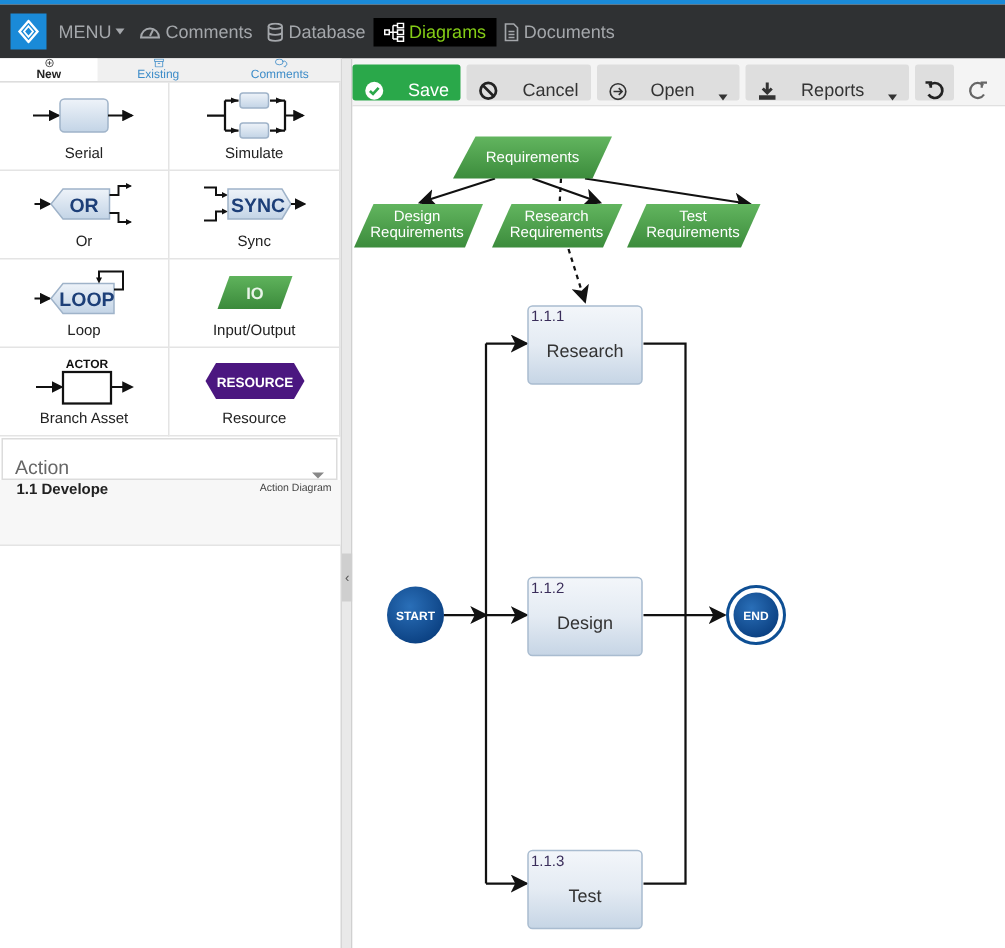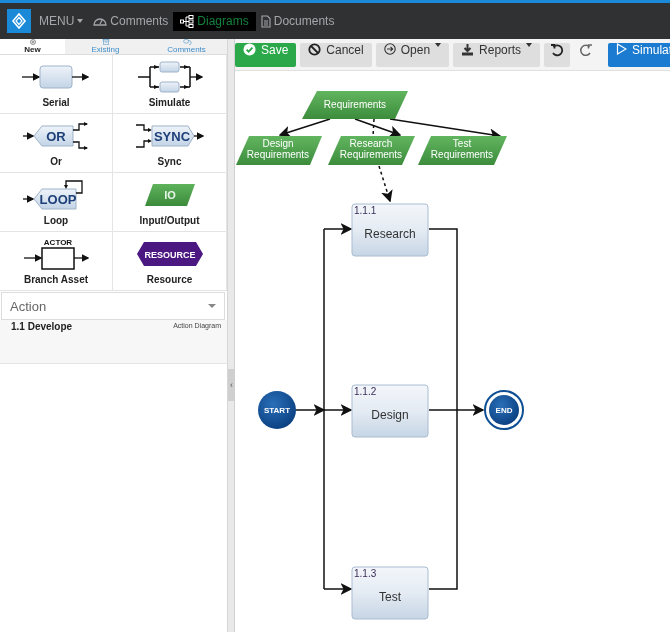--- a/index.html
+++ b/index.html
@@ -1,39 +1,39 @@
 <!DOCTYPE html>
 <html><head>
 <meta charset="utf-8">
 <style>
 *{box-sizing:border-box;margin:0;padding:0}
 body{width:670px;height:632px;overflow:hidden;font-family:"Liberation Sans",sans-serif;background:#fff;position:relative}
 .topstrip{position:absolute;left:0;top:0;width:670px;height:3px;background:#1a8ad8}
 .navbar{position:absolute;left:0;top:3px;width:670px;height:36px;background:#2f3133;display:flex;align-items:center}
 .logo{width:24px;height:24px;background:#1a8ad8;margin-left:7px;display:flex;align-items:center;justify-content:center}
 .nav-item{color:#a4a7ab;font-size:12px;display:flex;align-items:center;height:19px;padding:0 5px;gap:3px}
-.nav-item.active{background:#000;color:#15803d;padding:0 7px}
+.nav-item.active{background:#000;color:#84cc16;padding:0 7px}
 .nav-item svg{display:block}
 .sidebar{position:absolute;left:0;top:39px;width:228px;height:593px;background:#fff;border-right:1px solid #d6d6d6}
 .tabs{display:flex;height:16px;background:#f0f0f0;border-bottom:1px solid #ddd}
 .tab{flex:1;display:flex;flex-direction:column;align-items:center;justify-content:center;font-size:8px;color:#3d8cc8}
 .tab.active{background:#fff;color:#222;font-weight:bold;flex:0 0 65px}
 .palette{display:grid;grid-template-columns:113px 114px}
 .pcell{height:59px;border-right:1px solid #e4e4e4;border-bottom:1px solid #e4e4e4;display:flex;flex-direction:column;align-items:center;justify-content:flex-end;padding-bottom:5px}
 .pcell .ic{height:34px;display:flex;align-items:center;justify-content:center}
-.pcell .lbl{font-size:10px;color:#222;font-weight:bold;margin-top:3px}
-.action-select{margin:1px 2px 0 1px;height:28px;border:1px solid #dcdcdc;display:flex;align-items:center;justify-content:space-between;padding:0 8px;font-size:13px;color:#666;background:#fff}
+.pcell .lbl{font-size:10px;color:#222;font-weight:normal;margin-top:3px}
+.action-select{margin:1px 2px 0 1px;height:28px;border:1px solid #dcdcdc;display:flex;align-items:flex-end;justify-content:space-between;padding:0 8px;font-size:13px;color:#666;background:#fff}
 .caret{width:0;height:0;border-left:4px solid transparent;border-right:4px solid transparent;border-top:4px solid #888}
 .action-panel{background:#f7f7f7;height:44px;border-bottom:1px solid #e4e4e4;position:relative}
 .ad-label{position:absolute;right:6px;top:2px;font-size:7px;color:#444}
 .ad-item{position:absolute;left:11px;top:1px;font-size:10px;font-weight:bold;color:#222}
 .splitter{position:absolute;left:228px;top:39px;width:7px;height:593px;background:#e9e9e9;border-right:1px solid #d0d0d0}
 .split-handle{position:absolute;left:0;top:330px;width:7px;height:32px;background:#cfcfcf;display:flex;align-items:center;justify-content:center;font-size:9px;color:#555}
 .toolbar{position:absolute;left:235px;top:39px;width:435px;height:32px;background:#f4f4f4;display:flex;align-items:center;gap:4px;padding-left:0;border-bottom:1px solid #e0e0e0}
-.btn{height:24px;display:flex;align-items:flex-start;gap:5px;padding:0 8px;font-size:12px;border-radius:2px;color:#333;background:#dedede}
+.btn{height:24px;display:flex;align-items:flex-end;gap:16px;padding:0 8px;font-size:12px;border-radius:2px;color:#333;background:#dedede}
 .btn.save{background:#2aa84a;color:#fff;margin-left:0}
 .btn.sim{background:#1a7bd0;color:#fff;margin-left:6px}
 .btn.plain{background:transparent;padding:0 5px}
 .dcaret{width:0;height:0;border-left:3px solid transparent;border-right:3px solid transparent;border-top:4px solid currentColor}
 .canvas{position:absolute;left:235px;top:71px;width:500px;height:561px;background:#fff}
 .canvas svg{position:absolute;left:0;top:0}
 .gtext{fill:#fff;font-family:"Liberation Sans",sans-serif;font-size:10px}
 .boxnum{font-family:"Liberation Sans",sans-serif;font-size:10px;fill:#3a2d5a}
 .boxlbl{font-family:"Liberation Sans",sans-serif;font-size:12px;fill:#333}
 </style>
@@ -52,20 +52,27 @@
   <div class="nav-item" style="margin-left:3px">
     <span>MENU</span>
     <span class="dcaret"></span>
   </div>
   <div class="nav-item">
     <svg width="14" height="12" viewBox="0 0 14 12">
         <path d="M1 10 A6 6 0 1 1 13 10 Z" fill="none" stroke="#a4a7ab" stroke-width="1.3"></path>
         <path d="M7 9 L9 5" stroke="#a4a7ab" stroke-width="1.3"></path>
       </svg>
     <span>Comments</span>
+  </div>
+  <div class="nav-item">
+    <svg width="11" height="13" viewBox="0 0 11 13">
+        <ellipse cx="5.5" cy="2.5" rx="4.5" ry="1.8" fill="none" stroke="#a4a7ab" stroke-width="1.2"></ellipse>
+        <path d="M1 2.5 V10.5 A4.5 1.8 0 0 0 10 10.5 V2.5 M1 6.5 A4.5 1.8 0 0 0 10 6.5" fill="none" stroke="#a4a7ab" stroke-width="1.2"></path>
+      </svg>
+    <span>Database</span>
   </div>
   <div class="nav-item active">
     <svg width="14" height="13" viewBox="0 0 14 13">
         <rect x="0.5" y="5" width="3" height="3" fill="none" stroke="#fff"></rect>
         <rect x="9" y="0.5" width="4" height="3" fill="none" stroke="#fff"></rect>
         <rect x="9" y="5" width="4" height="3" fill="none" stroke="#fff"></rect>
         <rect x="9" y="9.5" width="4" height="3" fill="none" stroke="#fff"></rect>
         <path d="M3.5 6.5 H6 M6 2 V11 M6 2 H9 M6 6.5 H9 M6 11 H9" stroke="#fff" fill="none"></path>
       </svg>
     <span>Diagrams</span>

